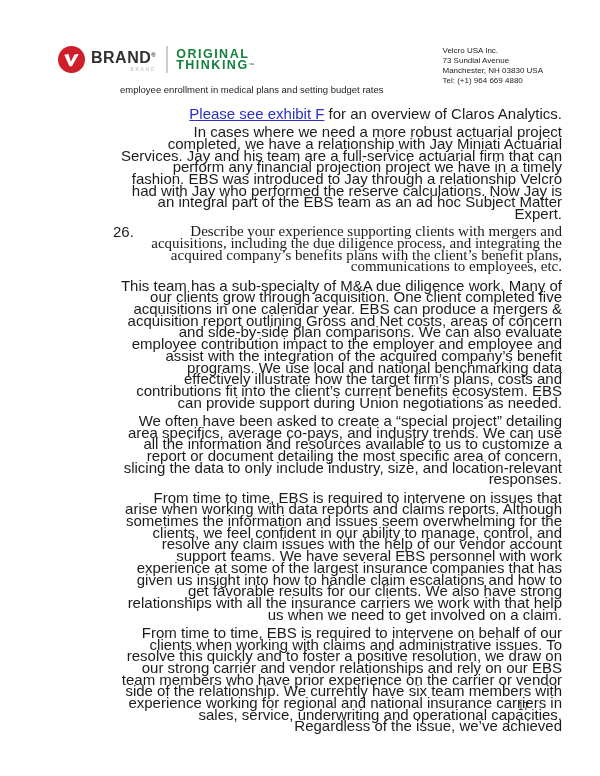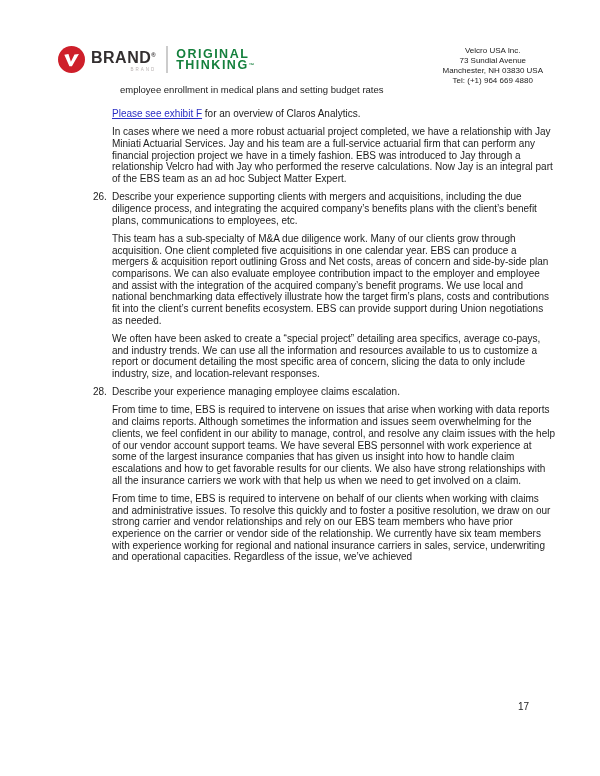--- a/index.html
+++ b/index.html
@@ -14,27 +14,27 @@
   .header{position:absolute;top:46px;left:58px;right:57px;height:46px;}
   .logo-row{display:flex;align-items:center;}
   .vmark{width:27px;height:27px;flex:none;}
   .wordmark-wrap{margin-left:6px;}
   .wordmark{font-size:16px;font-weight:bold;letter-spacing:0.5px;color:#332f30;line-height:16px;}
   .wordmark sup{font-size:6px;vertical-align:super;}
   .brand-sub{font-size:4.5px;color:#b9b2b2;letter-spacing:2px;text-align:right;line-height:5px;margin-top:1px;}
   .logo-divider{width:2px;height:27px;background:#cccccc;margin:0 8px 0 10px;flex:none;}
   .tagline{font-weight:bold;color:#15803d;font-size:12.5px;line-height:11px;letter-spacing:1.5px;}
   .tagline .tm{font-size:5.5px;letter-spacing:0;vertical-align:top;}
-  .address{position:absolute;top:0;right:0;text-align:center;font-size:8px;line-height:10px;color:#1c1c1c;}
+  .address{position:absolute;top:0;right:0;text-align:left;font-size:8px;line-height:10px;color:#1c1c1c;}
   .carryover{position:absolute;top:84px;left:120px;font-size:9.5px;color:#1c1c1c;}
-  .content{position:absolute;top:108px;left:93px;width:462px;font-size:10px;line-height:11.7px;}
+  .content{position:absolute;top:108px;left:100px;width:462px;font-size:15px;line-height:11.7px;text-align:right;}
   .para{margin:0 0 6.5px 0;padding-left:19px;}
   .qa{margin:0 0 6.5px 0;display:flex;}
-  .qa-num{width:19px;flex:none;}
-  .qa-text{flex:1;}
+  .qa-num{width:19px;flex:none;margin-left:13px;}
+  .qa-text{flex:1;font-family:Liberation Serif, serif;}
   a.doc-link{color:#2a2ec4;text-decoration:underline;cursor:pointer;}
   .page-number{position:absolute;top:701px;left:518px;font-size:10px;color:#1c1c1c;}
 </style>
 </head>
 <body>
 
 <div class="header">
   <div class="logo-row">
     <svg class="vmark" viewBox="0 0 32 32" aria-hidden="true">
       <circle cx="16" cy="16" r="16" fill="#ce1f2a"></circle>
@@ -68,23 +68,19 @@
   <p class="para">In cases where we need a more robust actuarial project completed, we have a relationship with Jay Miniati Actuarial Services. Jay and his team are a full-service actuarial firm that can perform any financial projection project we have in a timely fashion. EBS was introduced to Jay through a relationship Velcro had with Jay who performed the reserve calculations. Now Jay is an integral part of the EBS team as an ad hoc Subject Matter Expert.</p>
 
   <div class="qa">
     <span class="qa-num">26.</span>
     <span class="qa-text">Describe your experience supporting clients with mergers and acquisitions, including the due diligence process, and integrating the acquired company’s benefits plans with the client’s benefit plans, communications to employees, etc.</span>
   </div>
   <p class="para">This team has a sub-specialty of M&amp;A due diligence work. Many of our clients grow through acquisition. One client completed five acquisitions in one calendar year. EBS can produce a mergers &amp; acquisition report outlining Gross and Net costs, areas of concern and side-by-side plan comparisons. We can also evaluate employee contribution impact to the employer and employee and assist with the integration of the acquired company’s benefit programs. We use local and national benchmarking data effectively illustrate how the target firm’s plans, costs and contributions fit into the client’s current benefits ecosystem. EBS can provide support during Union negotiations as needed.</p>
 
   <p class="para">We often have been asked to create a “special project” detailing area specifics, average co-pays, and industry trends. We can use all the information and resources available to us to customize a report or document detailing the most specific area of concern, slicing the data to only include industry, size, and location-relevant responses.</p>
 
-  <div class="qa">
-    <span class="qa-num">28.</span>
-    <span class="qa-text">Describe your experience managing employee claims escalation.</span>
-  </div>
   <p class="para">From time to time, EBS is required to intervene on issues that arise when working with data reports and claims reports. Although sometimes the information and issues seem overwhelming for the clients, we feel confident in our ability to manage, control, and resolve any claim issues with the help of our vendor account support teams. We have several EBS personnel with work experience at some of the largest insurance companies that has given us insight into how to handle claim escalations and how to get favorable results for our clients. We also have strong relationships with all the insurance carriers we work with that help us when we need to get involved on a claim.</p>
 
   <p class="para">From time to time, EBS is required to intervene on behalf of our clients when working with claims and administrative issues. To resolve this quickly and to foster a positive resolution, we draw on our strong carrier and vendor relationships and rely on our EBS team members who have prior experience on the carrier or vendor side of the relationship. We currently have six team members with experience working for regional and national insurance carriers in sales, service, underwriting and operational capacities. Regardless of the issue, we’ve achieved</p>
 
 </div>
 
 <div class="page-number">17</div>
 
 </body></html>

